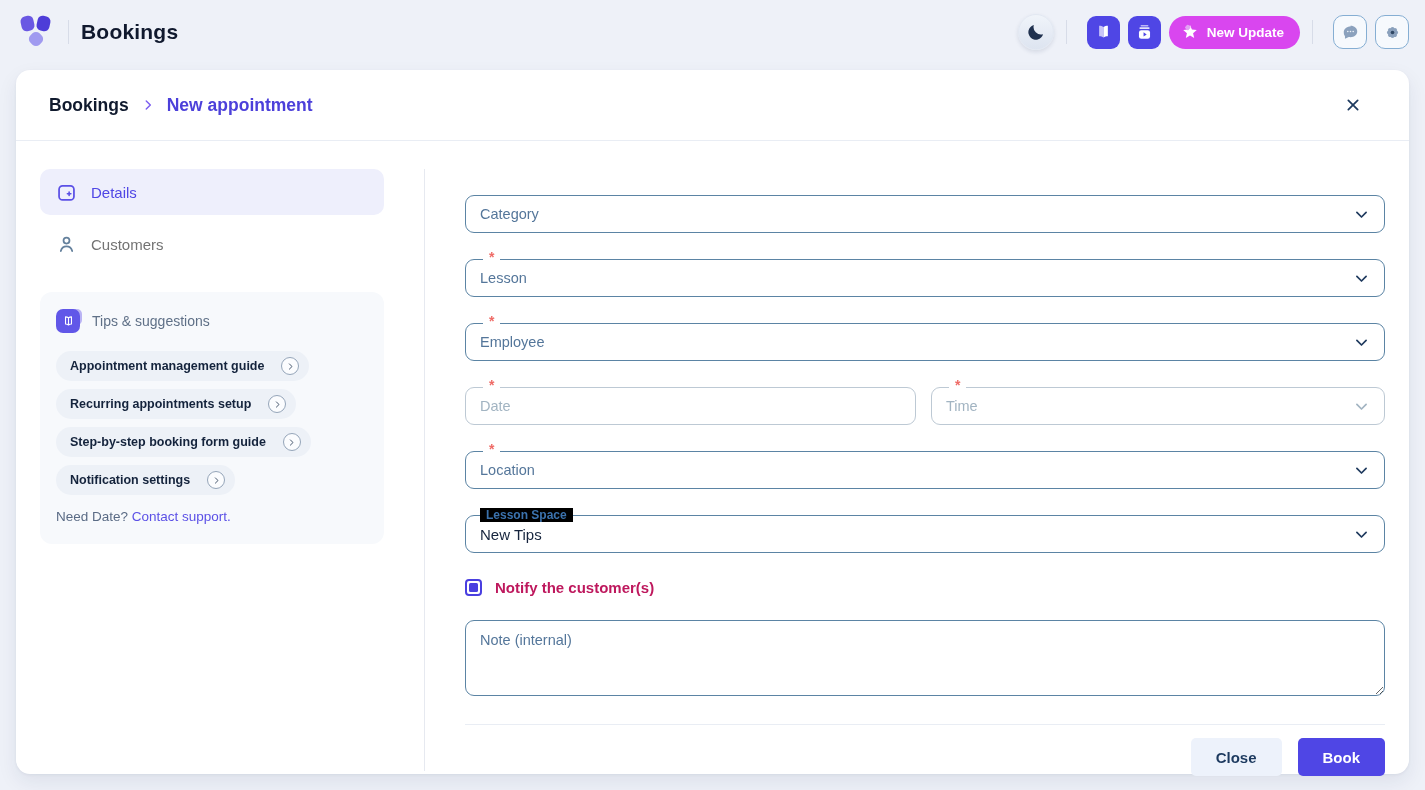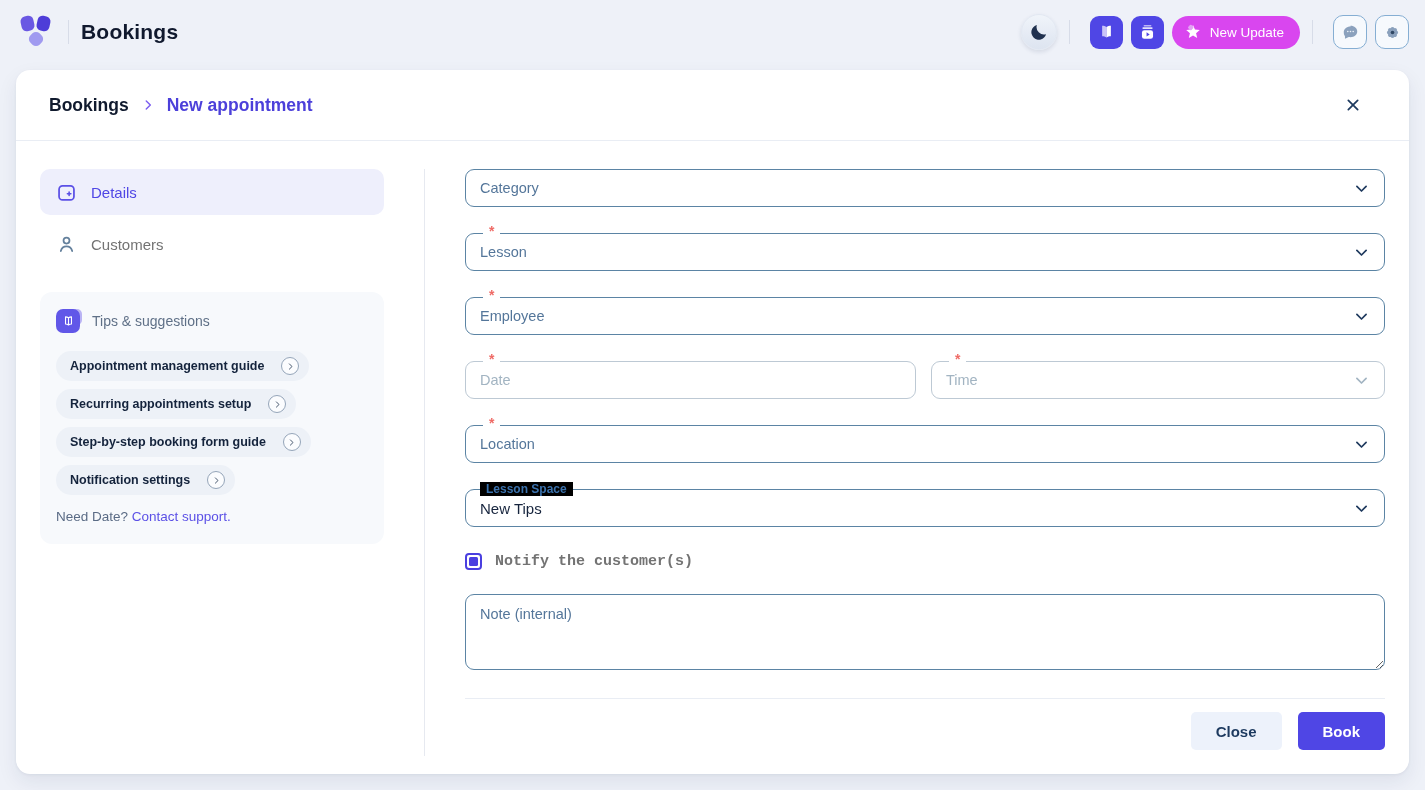--- a/index.html
+++ b/index.html
@@ -22,21 +22,21 @@
     border:1px solid #e2e8f2; display:flex; align-items:center; justify-content:center;
     box-shadow:0 2px 4px rgba(30,50,90,.12); cursor:pointer;
   }
   .sq-btn {
     width:33px; height:33px; border-radius:9px; background:#4f46e5;
     display:flex; align-items:center; justify-content:center; margin-left:8px; cursor:pointer;
     border:none;
   }
   .update-btn {
     height:33px; margin-left:8px; padding:0 16px 0 12px; border:none; border-radius:17px;
-    background:#d946ef; color:#fff; font-weight:400; font-size:13.5px;
+    background:#d946ef; color:#fff; font-weight:700; font-size:13.5px;
     display:flex; align-items:center; gap:8px; cursor:pointer;
     font-family:"Liberation Sans", sans-serif;
   }
   .ghost-btn {
     width:34px; height:34px; border-radius:10px; background:#f6f9fd;
     border:1px solid #85aed3; display:flex; align-items:center; justify-content:center;
     margin-left:8px; cursor:pointer;
   }
 
   
@@ -80,21 +80,21 @@
   .pill-circ {
     width:18px; height:18px; border-radius:50%; border:1px solid #95a5b9; background:#fbfcfe;
     display:flex; align-items:center; justify-content:center;
   }
   .help-line { margin-top:14px; font-size:13.5px; color:#5a6b85; }
   .help-link { color:#5b50e6; cursor:pointer; }
 
   .body-vdiv { width:1px; background:#e6e9f0; margin-left:40px; margin-bottom:18px; }
 
   
-  .form-area { flex:1; margin-left:40px; padding-right:0; }
+  .form-area { flex:1; margin-left:40px; padding-right:0;margin-top:26px; }
   .frow { margin-bottom:26px; }
   .field {
     position:relative; height:38px; border:1px solid #5b84a4; border-radius:9px;
     display:flex; align-items:center; padding:0 14px; background:#fff; cursor:pointer;
   }
   .field .ph { font-size:14.5px; color:#54769a; }
   .field .val { font-size:15px; color:#16243d; }
   .field .chev { margin-left:auto; display:flex; }
   .req {
     position:absolute; top:-10px; left:17px; background:#fff; padding:0 6px;
@@ -114,21 +114,21 @@
   .split { display:flex; gap:15px; }
   .split .date-wrap { width:451px; }
   .split .time-wrap { flex:1; }
 
   .notify-row { display:flex; align-items:center; gap:13px; margin-bottom:24px; margin-top:2px; }
   .cbx {
     width:17px; height:17px; border:2px solid #4a3fe0; border-radius:4px;
     display:flex; align-items:center; justify-content:center; cursor:pointer; background:#fff;
   }
   .cbx .inner { width:9px; height:9px; background:#4a3fe0; border-radius:1.5px; }
-  .notify-label { font-size:15px; font-weight:700; color:#737373;font-family:Liberation Mono, monospace; }
+  .notify-label { font-size:15px; font-weight:700; color:#be185d; }
 
   .note {
     width:100%; height:76px; border:1px solid #5b84a4; border-radius:9px;
     padding:11px 14px; font-family:"Liberation Sans", sans-serif; font-size:14.5px;
     color:#16243d; resize:both; outline:none;
   }
   .note::placeholder { color:#54769a; }
 
   .form-footer {
     border-top:1px solid #e9edf4; margin-top:24px; padding:13px 0;

